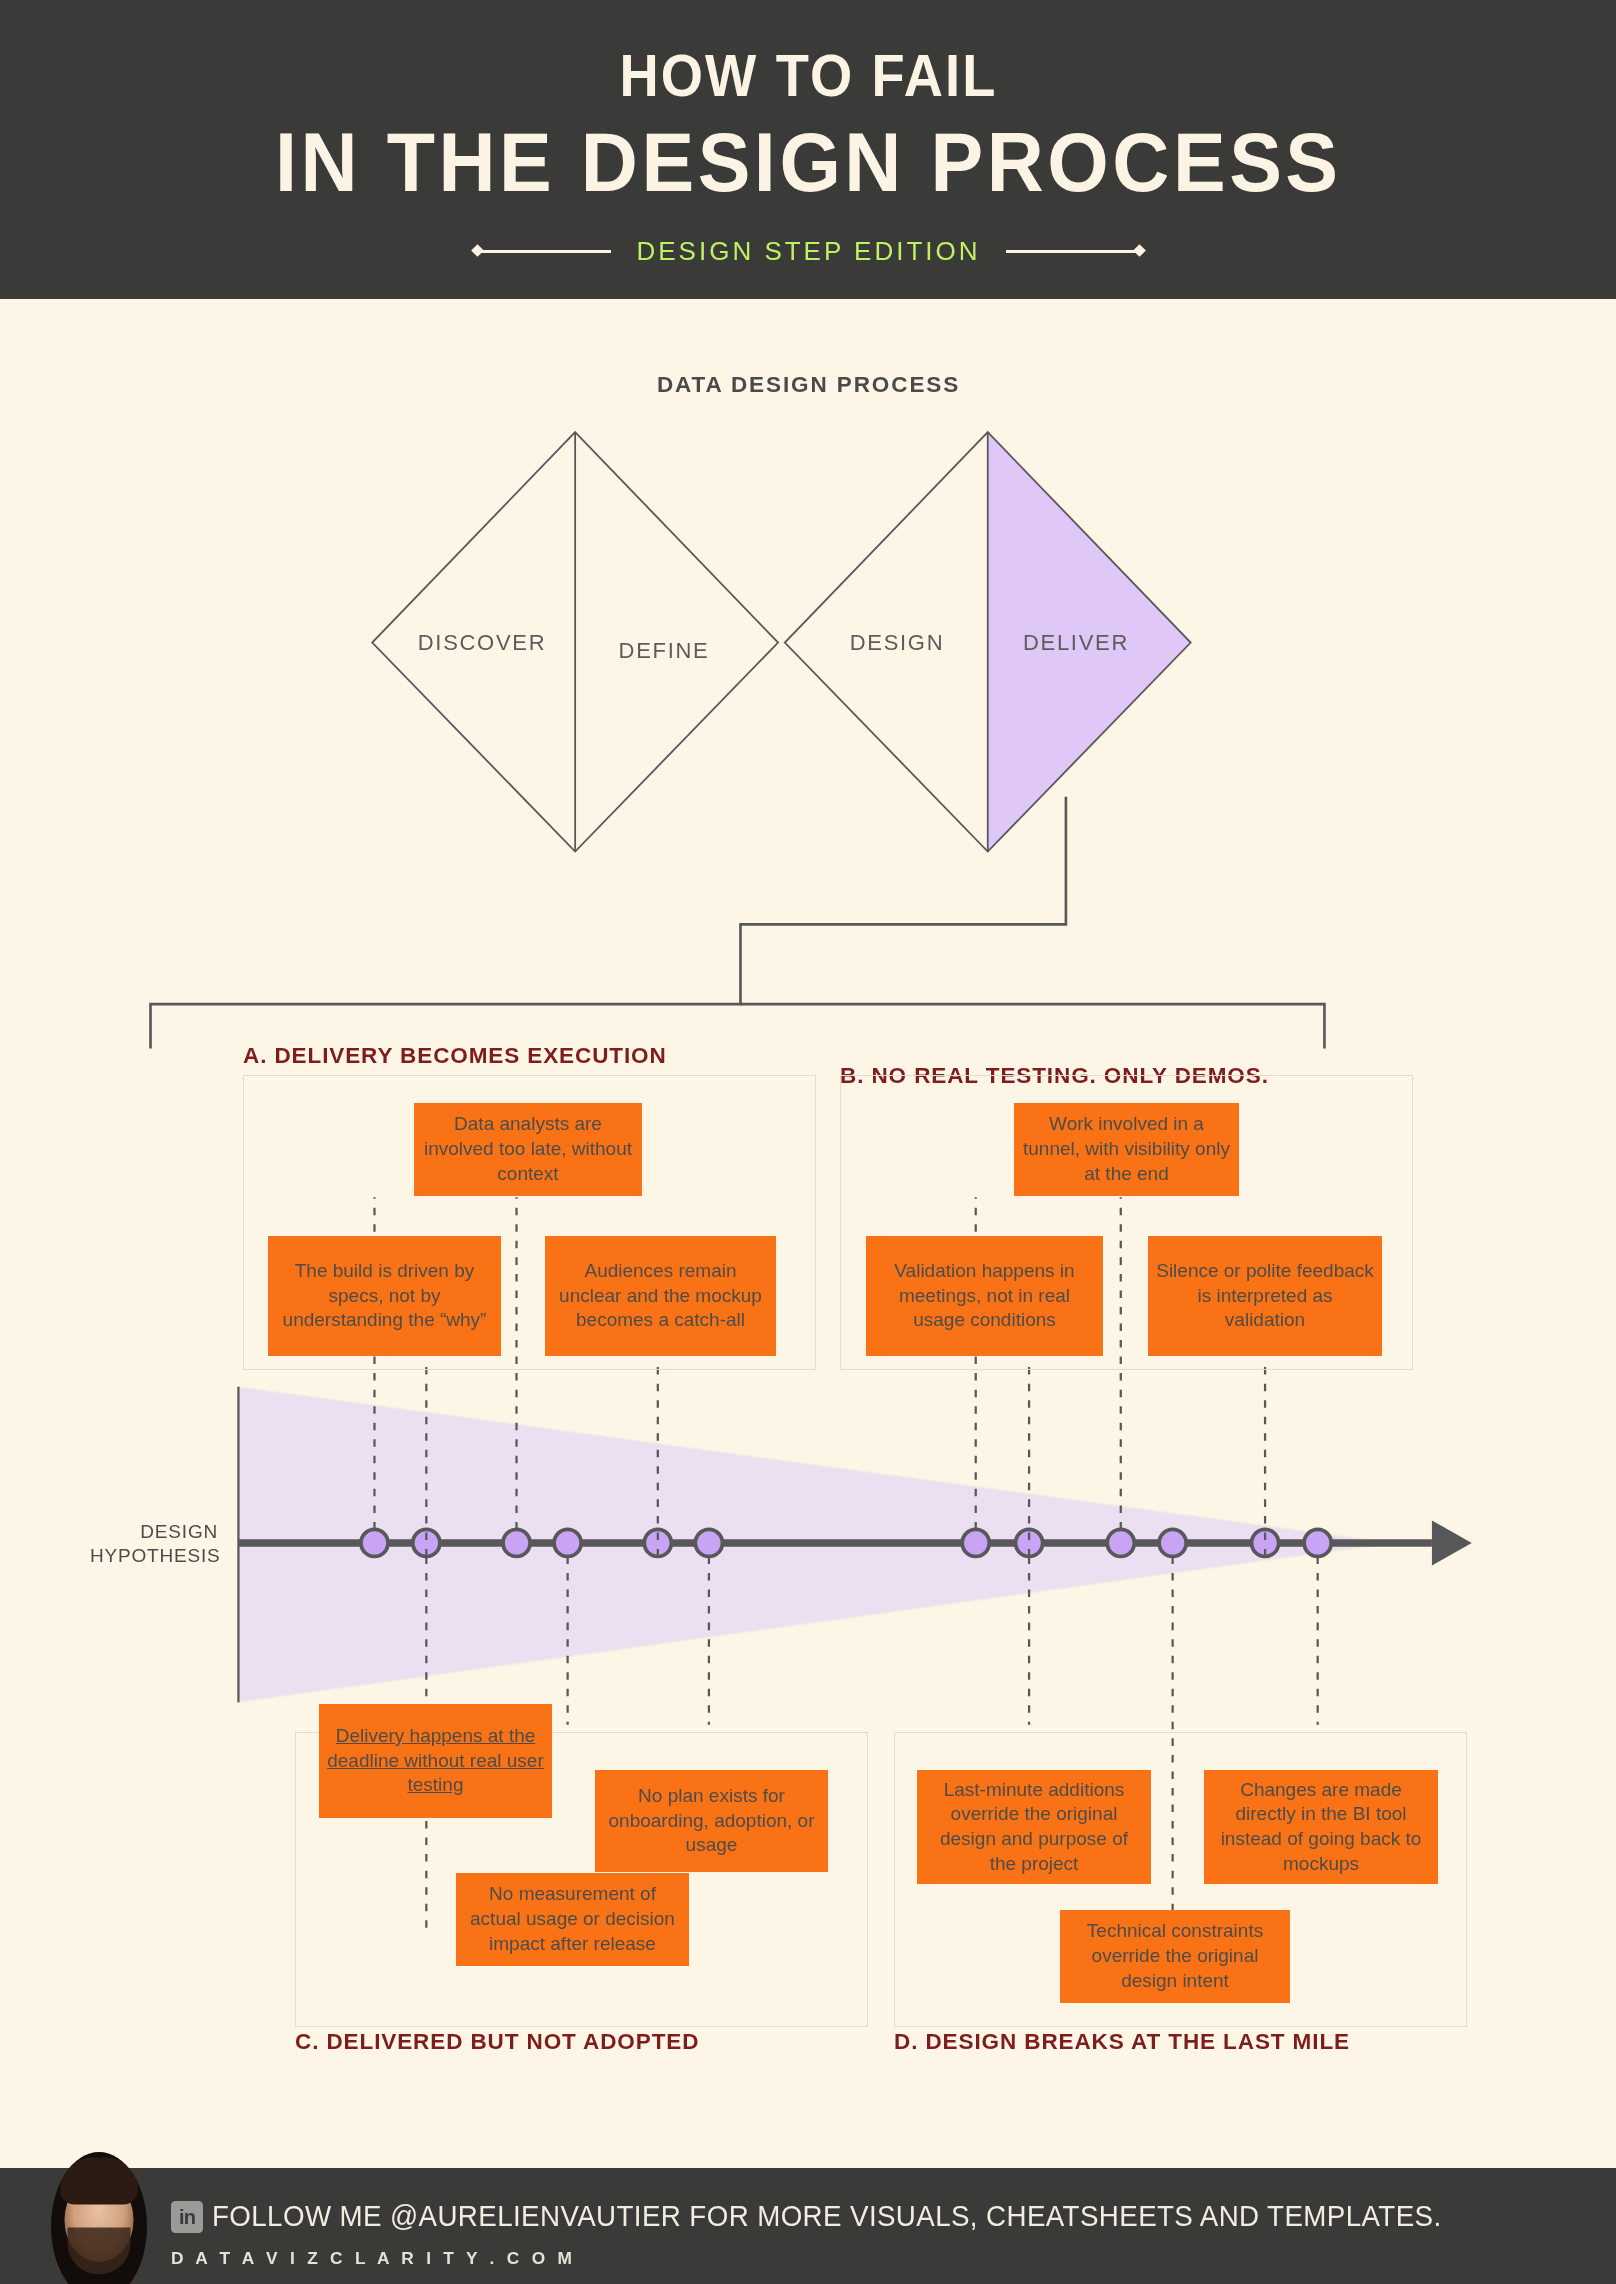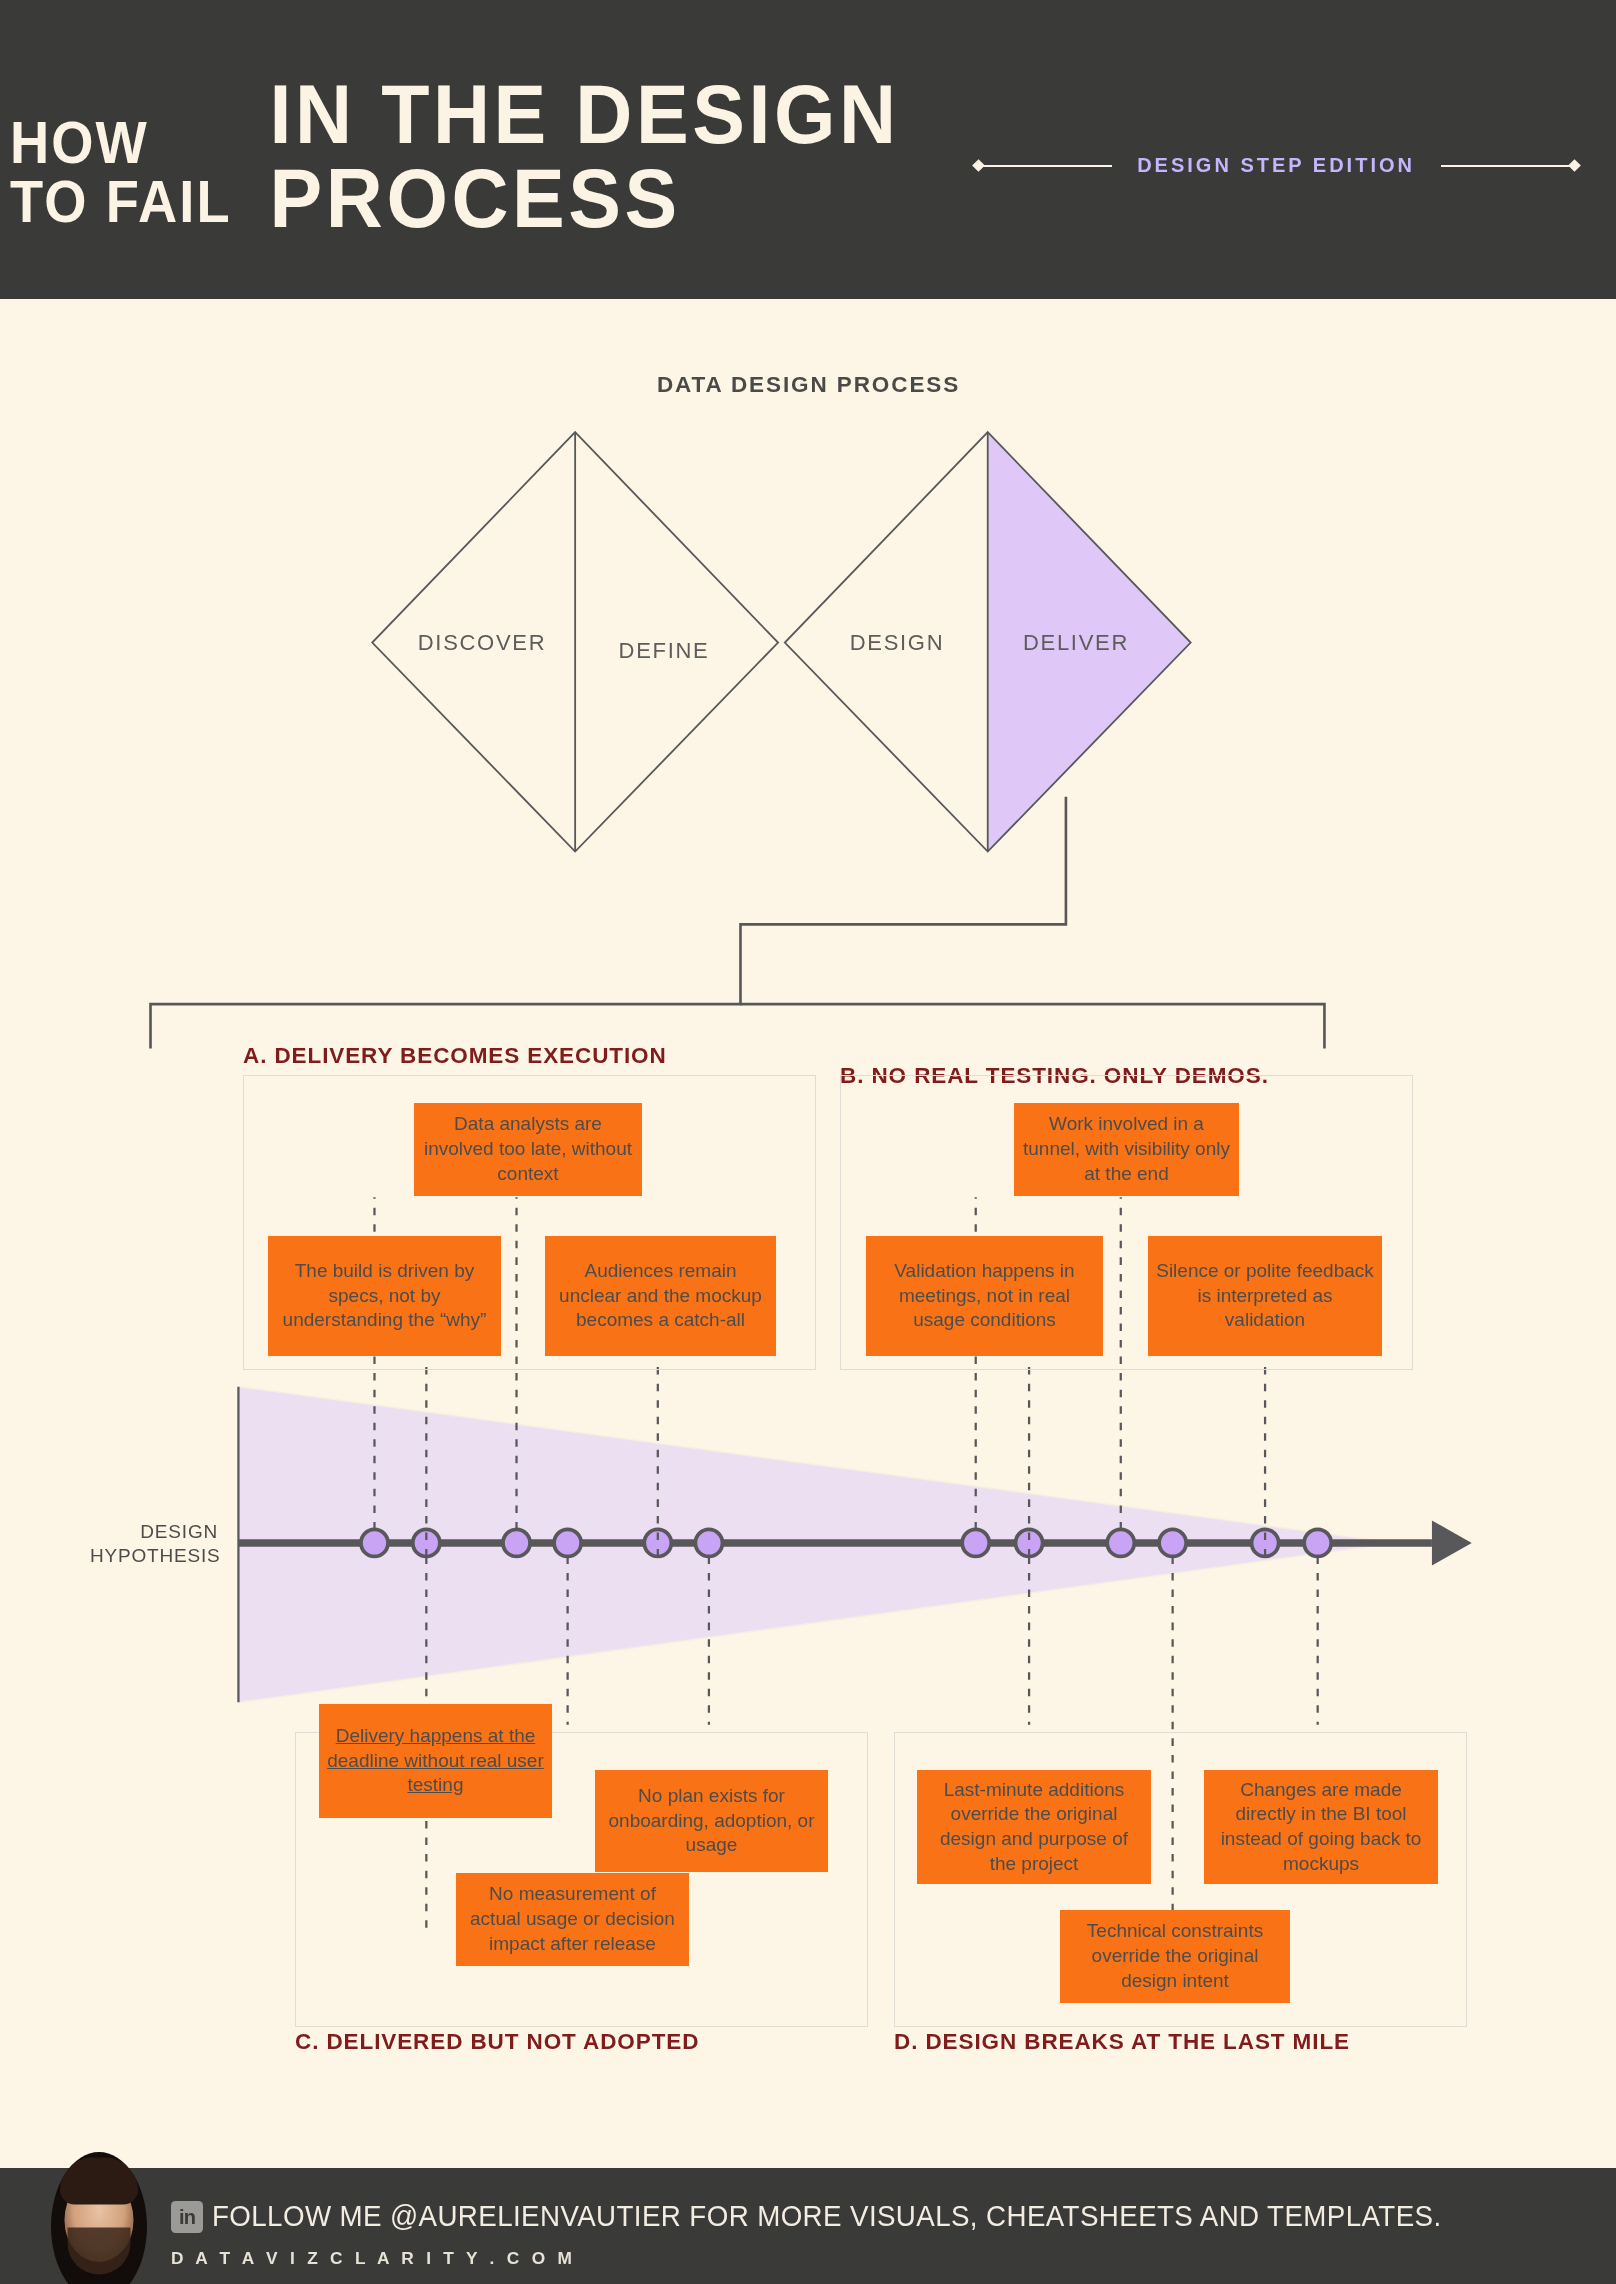--- a/index.html
+++ b/index.html
@@ -8,38 +8,38 @@
     width:1617px;height:2284px;
     background:#fdf6e7;
     font-family:"Liberation Sans", sans-serif;
     overflow:hidden;
     position:relative;
   }
   
   .header{
     position:absolute;left:0;top:0;width:1617px;height:299px;
     background:#3a3a38;
-    display:flex;flex-direction:row;align-items:center;justify-content:flex-start;
+    display:flex;flex-direction:column;align-items:center;justify-content:flex-start;
   }
   .title-1{
     color:#fbf4e4;font-size:59px;font-weight:700;letter-spacing:2.3px;
     margin-top:47px;line-height:1;
     transform:scaleX(0.92);
     font-family:"Liberation Sans", sans-serif;
   }
   .title-2{
     color:#fbf4e4;font-size:84px;font-weight:700;letter-spacing:3.8px;
     margin-top:13.5px;line-height:1;
     transform:scaleX(0.94);
   }
   .subtitle-row{
     display:flex;align-items:center;justify-content:center;gap:25.6px;margin-top:32px;width:1127px;
   }
   .subtitle-txt{
-    color:#c4b5fd;font-size:20px;font-weight:700;letter-spacing:3px;white-space:nowrap;
+    color:#bef264;font-size:26px;font-weight:400;letter-spacing:3px;white-space:nowrap;
   }
   .sub-rule{position:relative;height:4.5px;flex:0 0 135px;}
   .sub-rule .bar{position:absolute;top:1.5px;left:0;width:135px;height:2.3px;background:#fbf4e4;}
   .sub-rule .dia{
     position:absolute;top:-2.3px;width:9px;height:9px;background:#fbf4e4;
     transform:rotate(45deg);
   }
   .sub-rule.left .dia{left:-3px;}
   .sub-rule.right .dia{right:-3px;}
 

